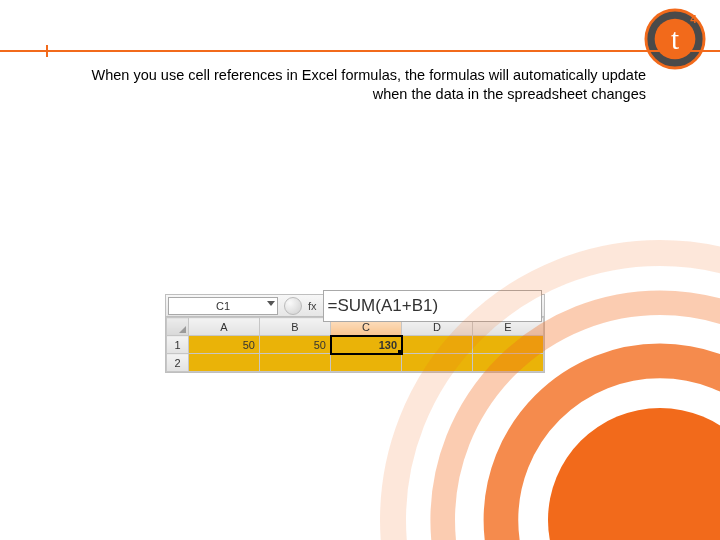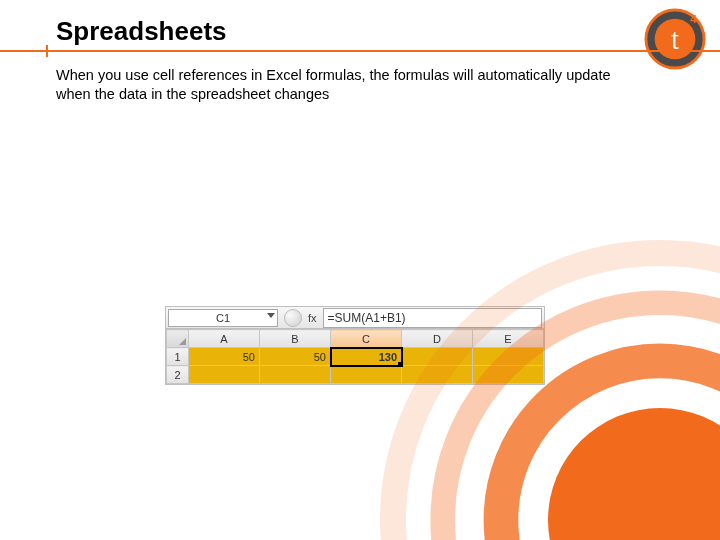--- a/index.html
+++ b/index.html
@@ -37,26 +37,26 @@
 
   
   .body {
     position: absolute;
     left: 56px; top: 66px;
     width: 590px;
     font-size: 14.5px;
     line-height: 1.28;
     color: #000;
   }
-  .body p { margin-bottom: 18px; }
+  .body p { margin-bottom: 18px; text-align: right; }
 
   
   .excel {
     position: absolute;
-    left: 165px; top: 306px;
+    left: 165px; top: 294px;
     width: 380px;
     font-family: "Segoe UI", Tahoma, sans-serif;
     font-size: 11px;
     color: #333;
     border: 1px solid #bfbfbf;
     background: #fff;
   }
   .namebox-row {
     display: flex; align-items: center;
     height: 22px;
@@ -86,27 +86,27 @@
     border: 1px solid #bbb;
     margin: 0 4px;
   }
   .fx-label {
     font-size: 11px;
     color: #444;
     margin: 0 6px 0 2px;
   }
   .formula-bar {
     flex: 1;
-    height: 20px;
+    height: 32px;
     background: #fff;
     border: 1px solid #a9a9a9;
     margin-right: 2px;
     display: flex; align-items: center;
     padding: 0 4px;
-    font-size: 12px;
+    font-size: 17px;
   }
   table.grid {
     border-collapse: collapse;
     width: 100%;
     table-layout: fixed;
   }
   table.grid th, table.grid td {
     border: 1px solid #c6c6c6;
     height: 18px;
     text-align: center;
@@ -185,21 +185,20 @@
   <div class="logo">
     <svg viewBox="0 0 64 64">
       <circle cx="32" cy="32" r="30" fill="#4a4a4a"></circle>
       <circle cx="32" cy="32" r="30" fill="none" stroke="#f26a1b" stroke-width="3"></circle>
       <circle cx="32" cy="32" r="21" fill="#f26a1b"></circle>
       <text x="32" y="42" text-anchor="middle" font-family="Georgia,serif" font-size="30" fill="#fff">t</text>
       <text x="51" y="15" text-anchor="middle" font-family="Arial" font-size="12" font-weight="bold" fill="#f26a1b">4</text>
     </svg>
   </div>
 
-  <h1 class="title">Spreadsheets</h1>
   <div class="title-rule"></div>
 
   <div class="body">
     <p>When you use cell references in Excel formulas, the formulas will automatically update when the data in the spreadsheet changes</p>
   </div>
 
   <div class="excel">
     <div class="namebox-row">
       <div class="namebox">
         <span>C1</span>

